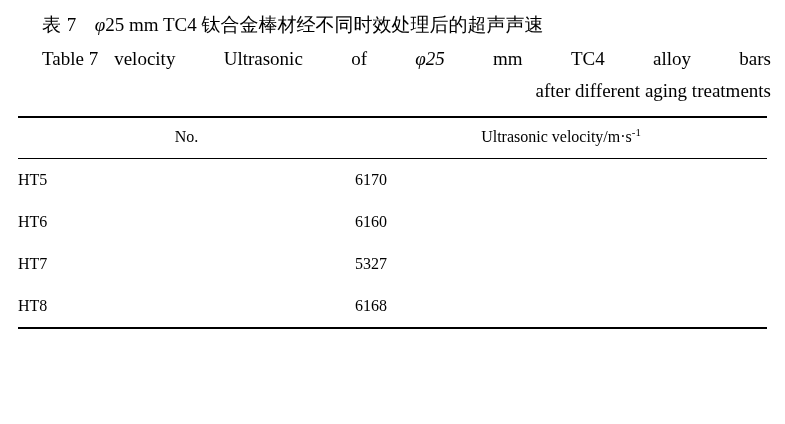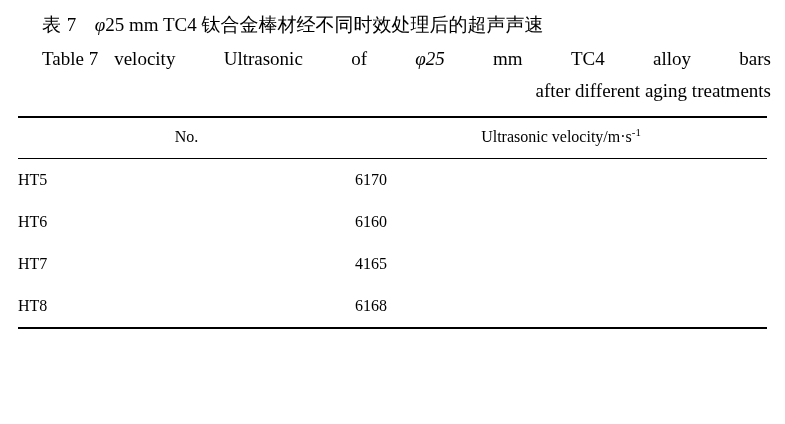--- a/index.html
+++ b/index.html
@@ -142,21 +142,21 @@
         <tr class="rule-mid">
           <td>HT5</td>
           <td>6170</td>
         </tr>
         <tr>
           <td>HT6</td>
           <td>6160</td>
         </tr>
         <tr>
           <td>HT7</td>
-          <td>4165</td>
+          <td>5327</td>
         </tr>
         <tr>
           <td>HT8</td>
           <td>6168</td>
         </tr>
         <tr class="rule-bottom">
           <td style="padding:0;height:0;"></td>
           <td style="padding:0;height:0;"></td>
         </tr>
       </tbody>

